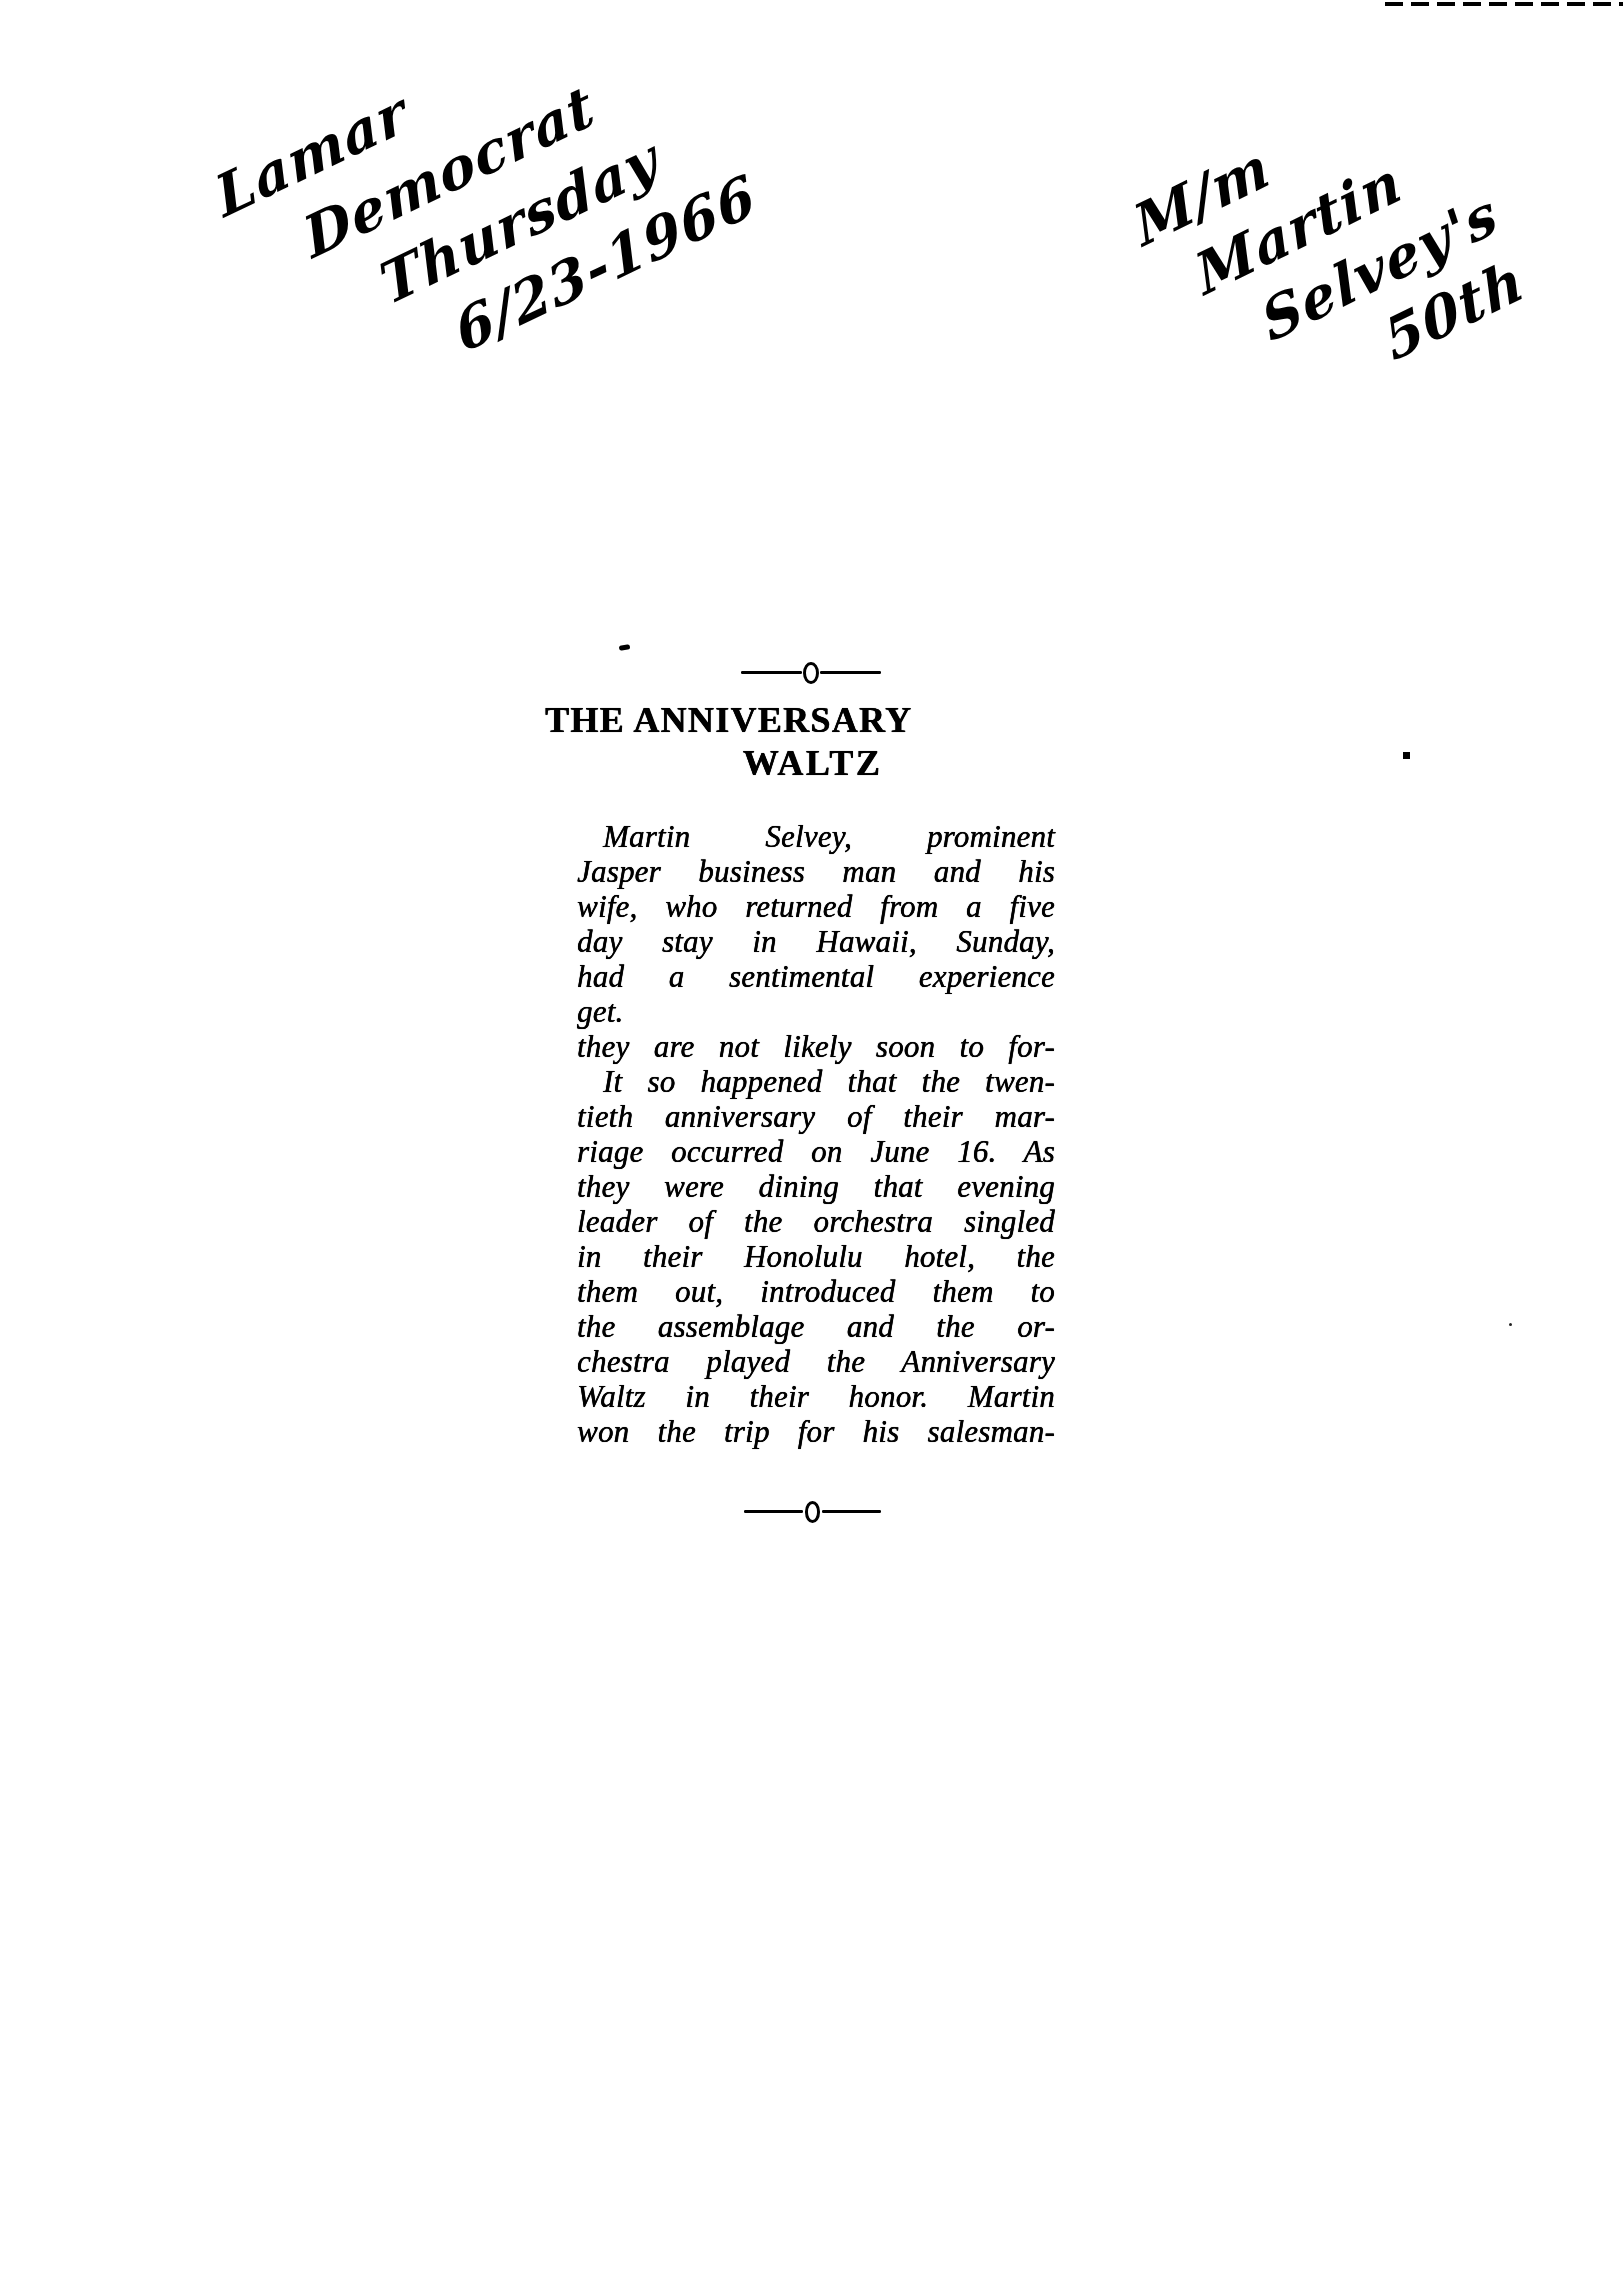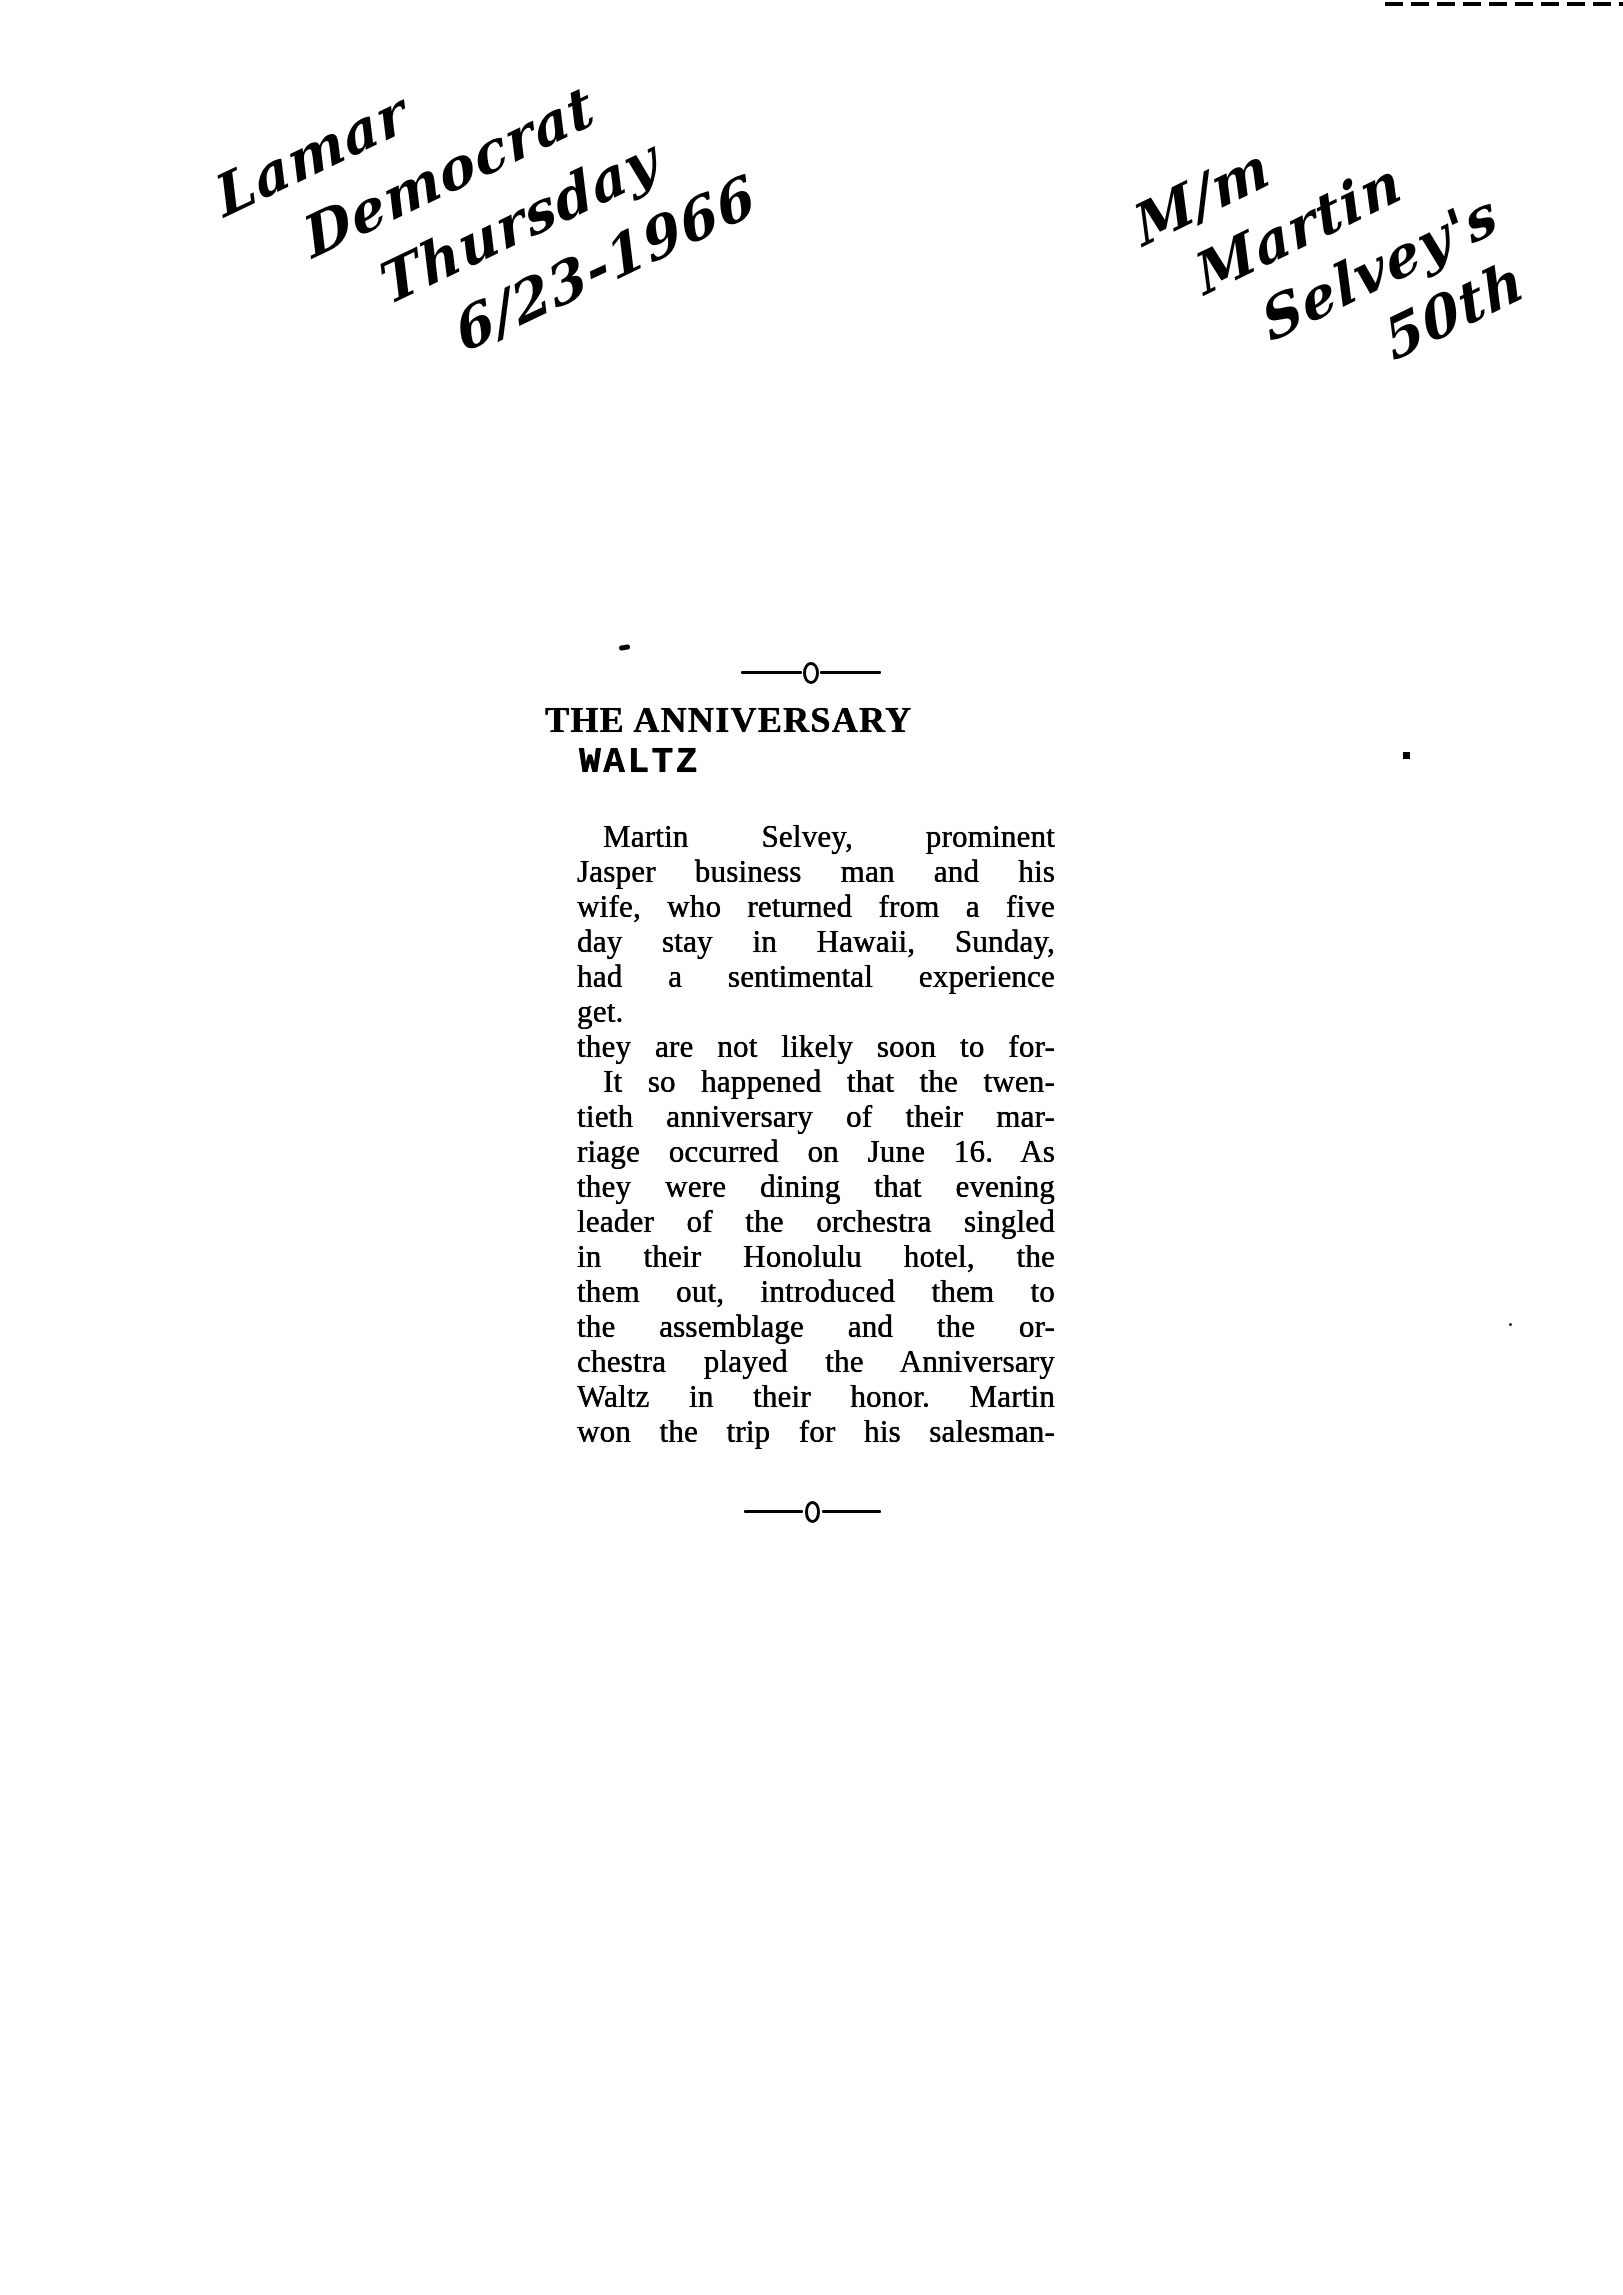--- a/index.html
+++ b/index.html
@@ -49,29 +49,29 @@
     box-sizing:border-box; margin:0 1.3px; flex:0 0 auto;
   }
 
   
   .title {
     position:absolute; font-weight:bold; letter-spacing:1.3px;
     text-shadow:0 0 0.7px #000, 0.4px 0.4px 0.5px rgba(0,0,0,.85);
     white-space:nowrap;
   }
   .title.l1 { left:545px; top:699px; font-size:36px; }
-  .title.l2 { left:579px; top:742px; width:467px; text-align:left; white-space:normal; font-size:36px; letter-spacing:2.6px;font-family:Liberation Mono, monospace; }
+  .title.l2 { left:579px; top:742px; width:467px; text-align:center; white-space:normal; font-size:36px; letter-spacing:2.6px; }
 
   
   .body {
     position:absolute; left:577px; top:819px; width:478px;
     font-size:31px; line-height:35px; letter-spacing:0.2px;
     text-shadow:0 0 0.7px #000, 0.3px 0.3px 0.5px rgba(0,0,0,.8);
   }
-  .ln { text-align:justify; text-align-last:justify; }
+  .ln { text-align:justify; text-align-last:justify;font-style:italic; }
   .ln.indent { text-indent:26px; }
   .ln.end { text-align-last:left; }
 </style>
 </head>
 <body>
 
 <div class="page">
 
   <div class="artifact-dashes"></div>
 

